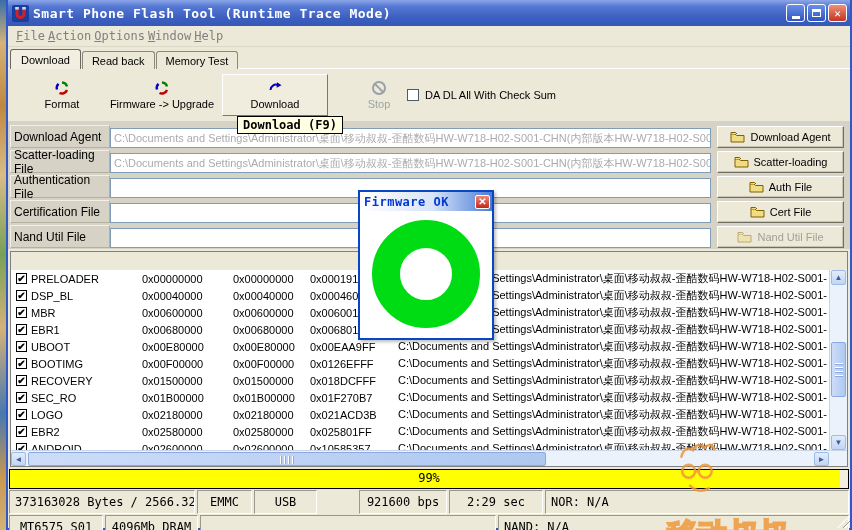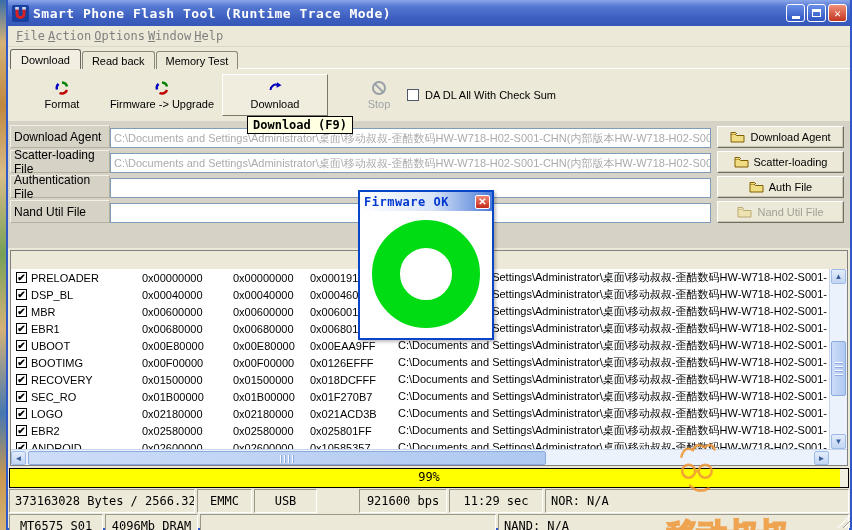--- a/index.html
+++ b/index.html
@@ -138,21 +138,21 @@
   .scell{
     box-sizing:border-box;border:1px solid;border-color:#9A988C #FFFFFF #FFFFFF #9A988C;background:#ECE9D8;
     display:flex;align-items:center;justify-content:center;white-space:nowrap;overflow:hidden;margin-right:2px;
   }
   .scell.left{justify-content:flex-start;padding-left:5px;}
   .s1-a{width:186px;flex:0 0 186px;} .s1-b{width:55px;flex:0 0 55px;} .s1-c{width:63px;flex:0 0 63px;}
   .s1-d{width:88px;flex:0 0 88px;margin-left:40px;} .s1-e{width:94px;flex:0 0 94px;} .s-rest{flex:1;margin-right:0;}
   .s2-a{width:94px;flex:0 0 94px;} .s2-b{width:93px;flex:0 0 93px;} .s2-c{width:296px;flex:0 0 296px;}
   
   .tooltip{
-    position:absolute;left:247px;top:116px;z-index:60;background:#FFFFE1;border:1px solid #000;
+    position:absolute;left:237px;top:116px;z-index:60;background:#FFFFE1;border:1px solid #000;
     font-family:"DejaVu Sans Mono",monospace;font-size:12px;font-weight:bold;color:#000;
     padding:1px 5px;white-space:nowrap;
   }
   
   .popup{
     position:absolute;left:358px;top:190px;width:136px;height:150px;z-index:100;box-sizing:border-box;
     border:2px solid #0846C8;background:#FFFFFF;box-shadow:2px 2px 3px rgba(0,0,0,.25);
   }
   .popup-title{
     height:19px;display:flex;align-items:center;padding:0 2px 0 4px;
@@ -289,20 +289,31 @@
       <div class="finput"></div>
       <div class="fbtn">
         <svg width="15" height="12" viewBox="0 0 15 12">
             <path d="M1 3 h4 l1.5 1.5 H14 V11 H1 Z" fill="#F0DC82" stroke="#806000"></path>
             <path d="M1 3 V1.5 h4.5 L7 3" fill="#F0DC82" stroke="#806000"></path>
           </svg>
         <span>Auth File</span>
       </div>
     </div>
     <div class="frow">
+      <div class="flabel">Certification File</div>
+      <div class="finput"></div>
+      <div class="fbtn">
+        <svg width="15" height="12" viewBox="0 0 15 12">
+            <path d="M1 3 h4 l1.5 1.5 H14 V11 H1 Z" fill="#F0DC82" stroke="#806000"></path>
+            <path d="M1 3 V1.5 h4.5 L7 3" fill="#F0DC82" stroke="#806000"></path>
+          </svg>
+        <span>Cert File</span>
+      </div>
+    </div>
+    <div class="frow">
       <div class="flabel">Nand Util File</div>
       <div class="finput"></div>
       <div class="fbtn disabled">
         <svg width="15" height="12" viewBox="0 0 15 12">
             <path d="M1 3 h4 l1.5 1.5 H14 V11 H1 Z" fill="#F0DC82" stroke="#806000"></path>
             <path d="M1 3 V1.5 h4.5 L7 3" fill="#F0DC82" stroke="#806000"></path>
           </svg>
         <span>Nand Util File</span>
       </div>
     </div>
@@ -449,21 +460,21 @@
   <div class="progress">
     <div class="progress-fill" style="width: 99%; background: rgb(255, 255, 0);"></div>
     <div class="progress-label">99%</div>
   </div>
 
   <div class="statusrow">
     <div class="scell s1-a left">373163028 Bytes / 2566.32 KBps</div>
     <div class="scell s1-b">EMMC</div>
     <div class="scell s1-c">USB</div>
     <div class="scell s1-d">921600 bps</div>
-    <div class="scell s1-e">11:29 sec</div>
+    <div class="scell s1-e">2:29 sec</div>
     <div class="scell s-rest left">NOR: N/A</div>
   </div>
 
   <div class="statusrow">
     <div class="scell s2-a">MT6575_S01</div>
     <div class="scell s2-b">4096Mb DRAM</div>
     <div class="scell s2-c"></div>
     <div class="scell s-rest left">NAND: N/A</div>
   </div>
 

